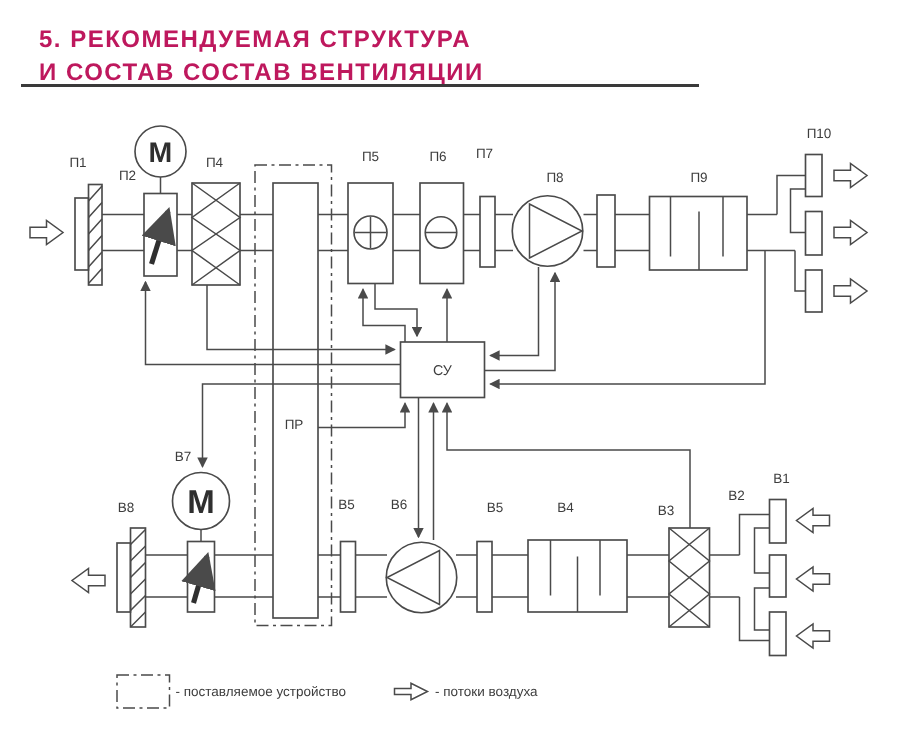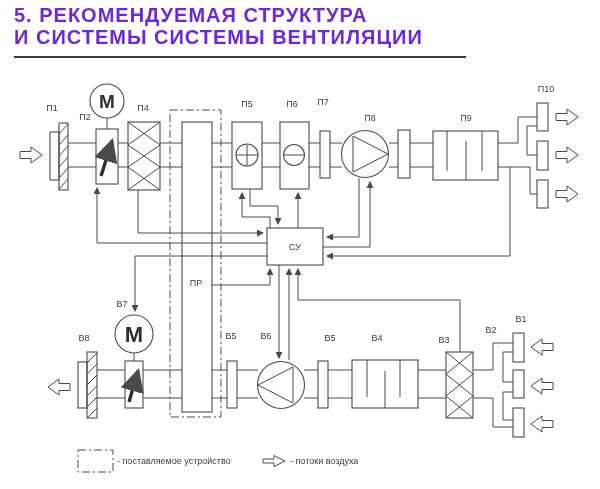--- a/index.html
+++ b/index.html
@@ -1,38 +1,38 @@
 <!DOCTYPE html>
 <html><head>
 <meta charset="utf-8">
 <style>
   html,body{margin:0;padding:0;background:#ffffff;}
   #page{position:relative;width:600px;height:489px;background:#ffffff;overflow:hidden;
         font-family:"Liberation Sans", sans-serif;}
   #title-block{position:absolute;left:14px;top:4px;width:470px;}
-  #title-block h1{margin:0;font-size:20px;line-height:22px;font-weight:bold;
-                  color:#6d28d9;letter-spacing:1px;}
+  #title-block h1{margin:12px;font-size:16px;line-height:22px;font-weight:bold;
+                  color:#be185d;letter-spacing:1px;}
   #title-rule{position:absolute;left:14px;top:56px;width:452px;height:2px;background:#3a3a3a;}
   svg{position:absolute;left:0;top:64px;}
   .w{stroke:#4a4a4a;stroke-width:1;fill:none;}
   .c{stroke:#4a4a4a;stroke-width:1.1;fill:none;}
   .dd{stroke:#4a4a4a;stroke-width:1;fill:none;stroke-dasharray:8 3 2 3;}
   .blade{stroke:#2f2f2f;stroke-width:3.4;fill:none;}
   .lbl{font-family:"Liberation Sans", sans-serif;font-size:9px;fill:#3d3d3d;}
   .lbl-m{font-family:"Liberation Sans", sans-serif;font-weight:bold;fill:#2f2f2f;}
   .lbl-su{font-family:"Liberation Sans", sans-serif;font-size:9.5px;fill:#3d3d3d;}
   .airflow{fill:#ffffff;stroke:#4a4a4a;stroke-width:1;}
 </style>
 </head>
 <body>
 
 <div id="page">
   <div id="title-block">
     <h1><span>5. РЕКОМЕНДУЕМАЯ СТРУКТУРА</span><br>
-        <span>И СИСТЕМЫ СИСТЕМЫ ВЕНТИЛЯЦИИ</span></h1>
+        <span>И СОСТАВ СОСТАВ ВЕНТИЛЯЦИИ</span></h1>
   </div>
   <div id="title-rule"></div>
 
   <svg width="600" height="425" viewBox="0 64 600 425">
     <defs>
       <marker id="ah" viewBox="0 0 6 6" refX="5.2" refY="3" markerWidth="7" markerHeight="7" orient="auto">
         <path d="M0,0 L6,3 L0,6 Z" fill="#4a4a4a"></path>
       </marker>
     </defs>
 

